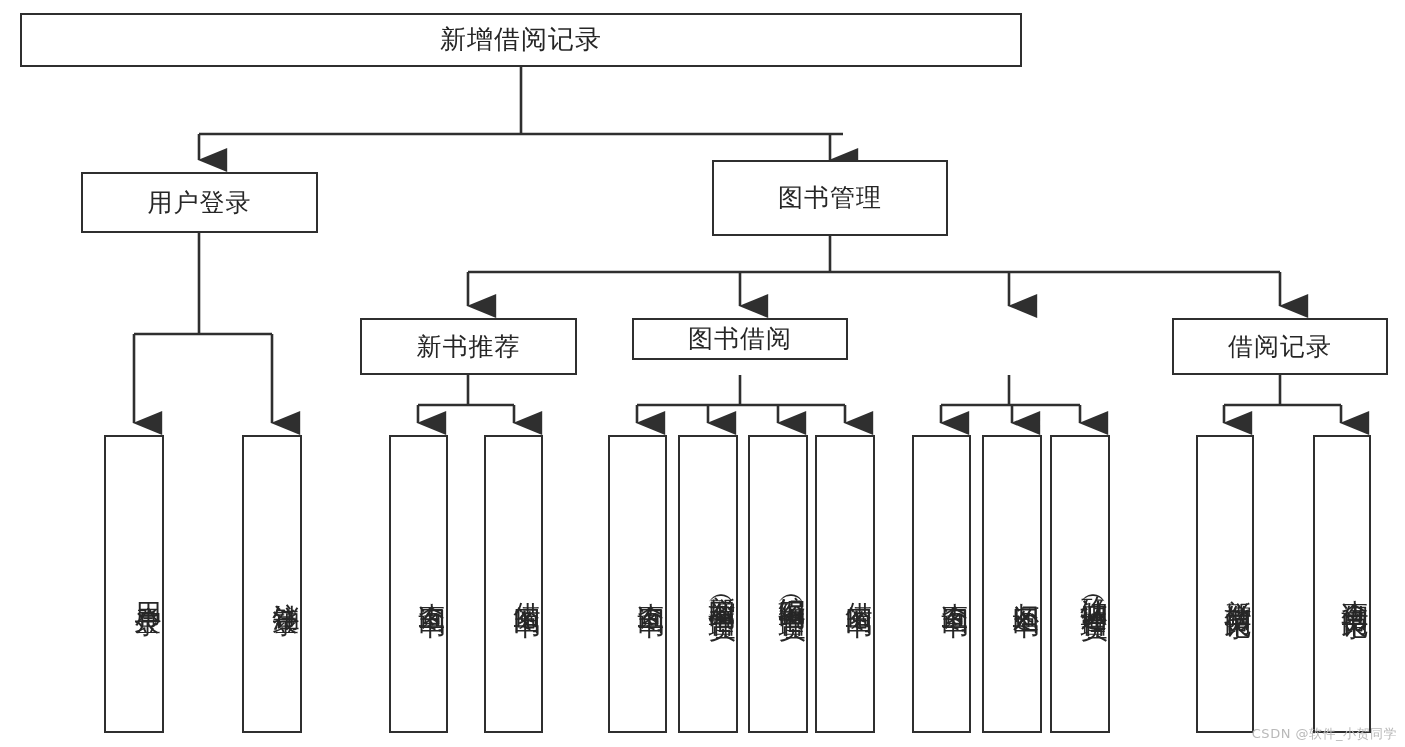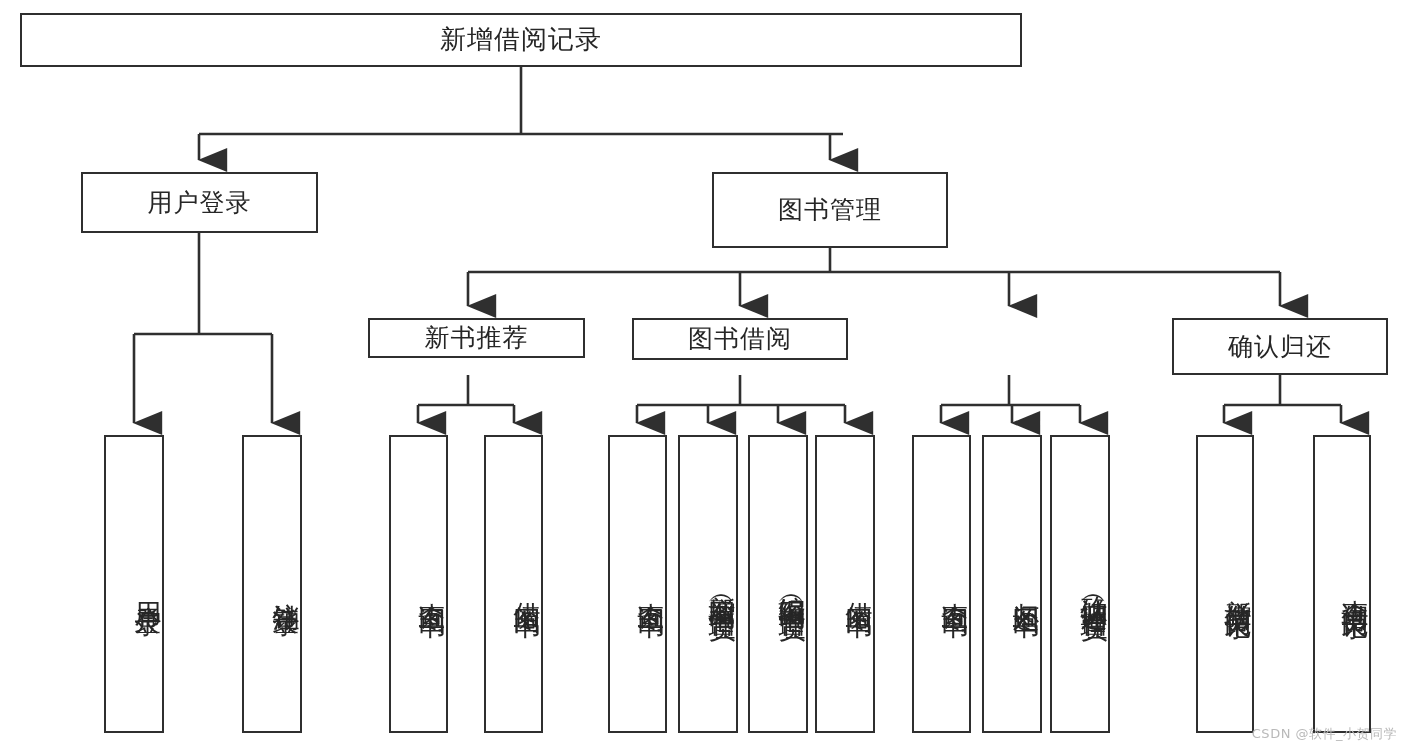--- a/index.html
+++ b/index.html
@@ -128,32 +128,32 @@
     </g>
   </svg>
 
   <div class="node horiz title" style="left:20px; top:13px; width:1002px; height:54px;">
     <span>新增借阅记录</span>
   </div>
 
   <div class="node horiz" style="left:81px; top:172px; width:237px; height:61px;">
     <span>用户登录</span>
   </div>
-  <div class="node horiz" style="left:712px; top:172px; width:236px; height:76px;">
+  <div class="node horiz" style="left:712px; top:160px; width:236px; height:76px;">
     <span>图书管理</span>
   </div>
 
-  <div class="node horiz" style="left:360px; top:318px; width:217px; height:40px;margin-left:8px;">
+  <div class="node horiz" style="left:360px; top:318px; width:217px; height:57px;">
     <span>新书推荐</span>
   </div>
   <div class="node horiz" style="left:632px; top:318px; width:216px; height:42px;">
     <span>图书借阅</span>
   </div>
   <div class="node horiz" style="left:1172px; top:318px; width:216px; height:57px;">
-    <span>确认归还</span>
+    <span>借阅记录</span>
   </div>
 
   <div class="node vert" style="left:104px; top:435px; width:60px; height:298px;">
     <span class="vtext">用户登录</span>
   </div>
   <div class="node vert" style="left:242px; top:435px; width:60px; height:298px;">
     <span class="vtext">注销登录</span>
   </div>
 
   <div class="node vert" style="left:389px; top:435px; width:59px; height:298px;">

